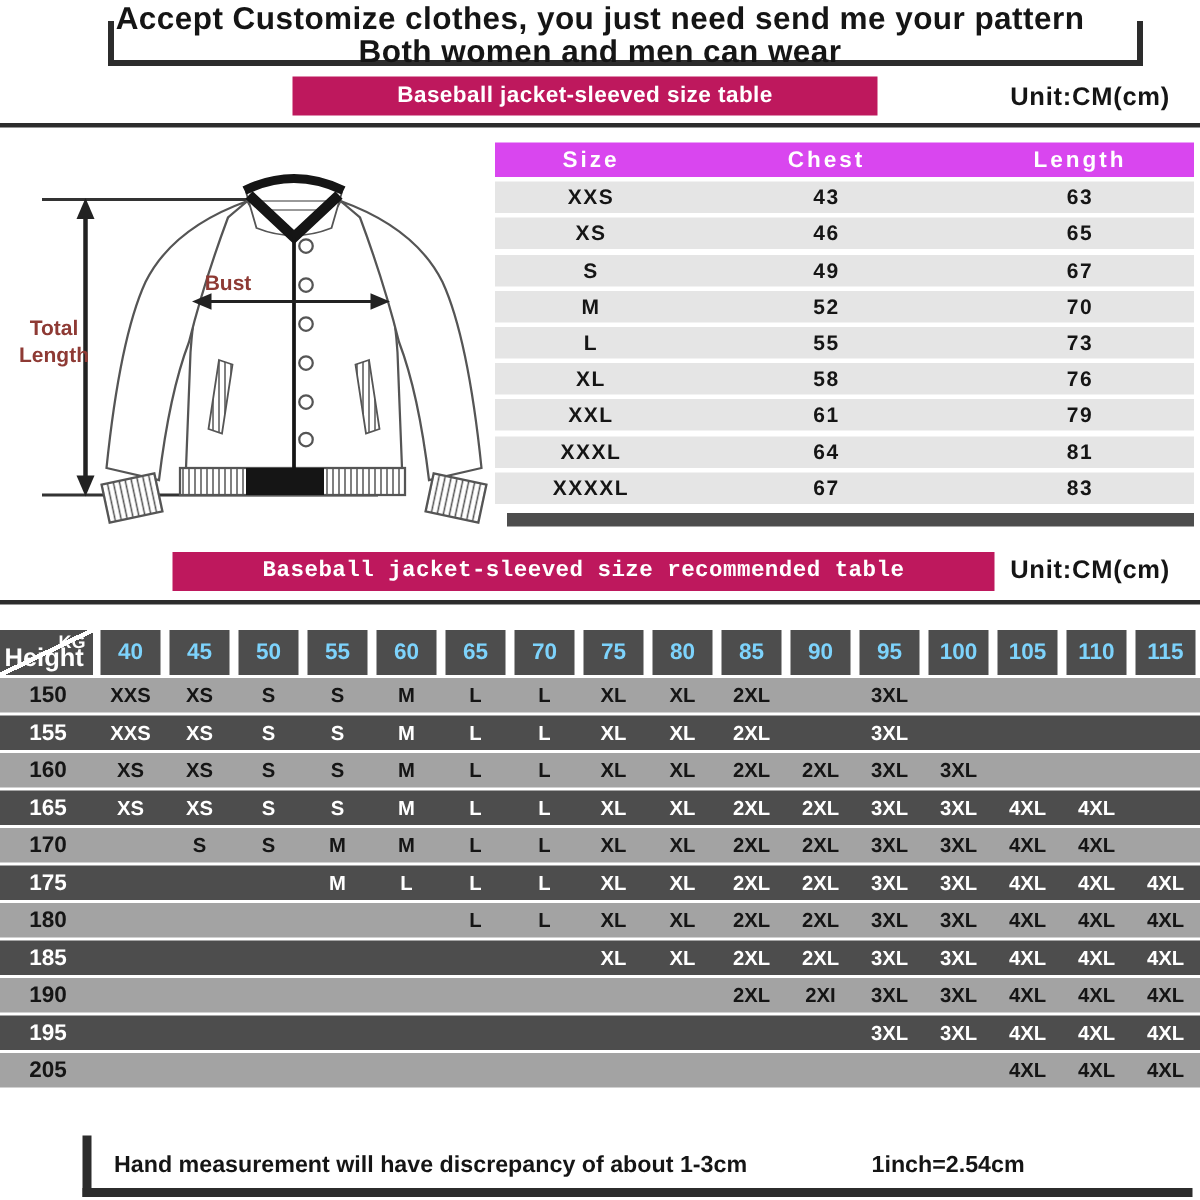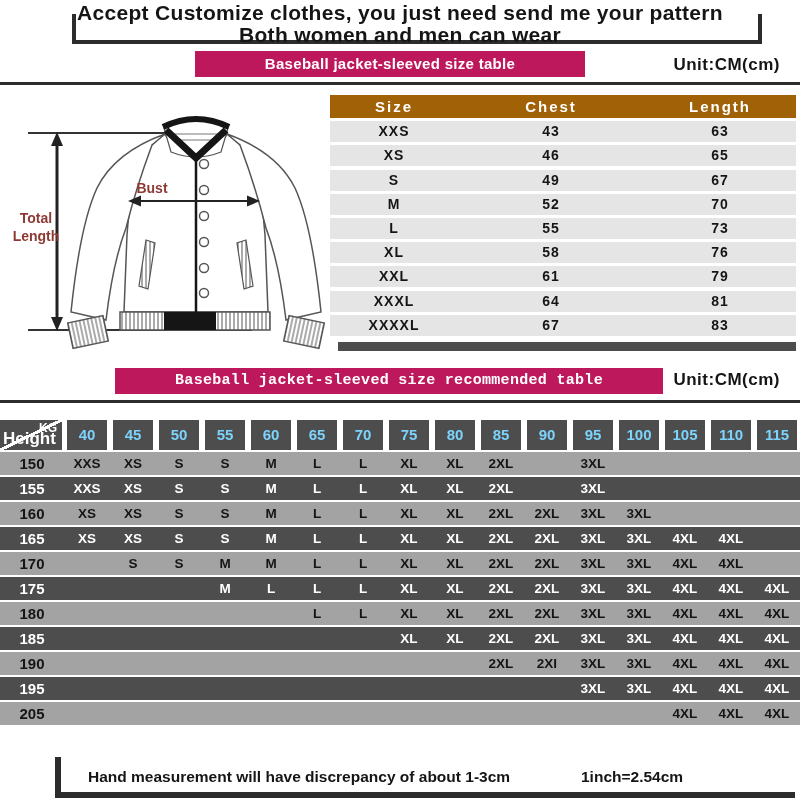--- a/index.html
+++ b/index.html
@@ -26,42 +26,42 @@
   .divider1 { top:82px; }
   .divider2 { top:400px; }
 
   
   .diagram { position:absolute; left:0; top:90px; width:335px; height:268px; }
   .diagram text { font-family:"Liberation Sans", sans-serif; font-weight:bold; font-size:14px; text-anchor:middle; }
 
   
   .size-table { position:absolute; left:330px; top:95px; width:466px; }
   .st-grid { display:grid; grid-template-columns:128px 186px 152px; text-align:center; }
-  .st-head { background:#a16207; color:#fff; height:23px; line-height:23px; font-size:15px; letter-spacing:2px; }
+  .st-head { background:#d946ef; color:#fff; height:23px; line-height:23px; font-size:15px; letter-spacing:2px; }
   .st-row { background:#e5e5e5; height:21px; line-height:21px; font-size:14px; letter-spacing:1px; margin-top:3.2px; }
   .st-footbar { position:absolute; left:338px; top:342px; width:458px; height:9px; background:#4d4d4d; }
 
   
   .matrix { position:absolute; left:0; top:420px; width:800px; }
   .mx-head { display:grid; grid-template-columns:64px repeat(16,1fr); height:30px; }
   .mx-corner { position:relative; background:#4d4d4d; margin-right:2px;
     background-image:linear-gradient(to bottom right, transparent calc(50% - 1.5px), #fff calc(50% - 1.5px), #fff calc(50% + 1.5px), transparent calc(50% + 1.5px)); }
   .mx-corner .kg { position:absolute; top:1px; right:5px; color:#fff; font-size:12px; }
   .mx-corner .ht { position:absolute; bottom:1px; left:3px; color:#fff; font-size:17px; }
   .mx-hcell { background:#4d4d4d; color:#7dd3fc; margin:0 3px; text-align:center; line-height:30px; font-size:15px; }
   .mx-row { display:grid; grid-template-columns:64px repeat(16,1fr); height:23px; line-height:23px; margin-top:2px; }
   .mx-row.light { background:#a3a3a3; color:#151515; }
   .mx-row.dark  { background:#4d4d4d; color:#fff; }
   .mx-label { text-align:center; font-size:15px; }
   .mx-cell  { text-align:center; font-size:13.5px; }
 
   
   .foot-bracket { position:absolute; left:55px; top:757px; width:740px; height:41px;
     border-left:6px solid #2c2c2c; border-bottom:6px solid #2c2c2c; }
-  .foot-note { position:absolute; left:76px; top:768px; font-size:15.5px;margin-left:12px; }
+  .foot-note { position:absolute; left:76px; top:768px; font-size:15.5px; }
   .foot-conv { position:absolute; left:545px; top:768px; font-size:15.5px;margin-left:36px; }
 </style>
 </head>
 <body>
 
 <div class="page">
 
   <div class="hdr-line hdr-line1">Accept Customize clothes, you just need send me your pattern</div>
   <div class="hdr-line hdr-line2">Both women and men can wear</div>
   <div class="hdr-bracket"></div>

